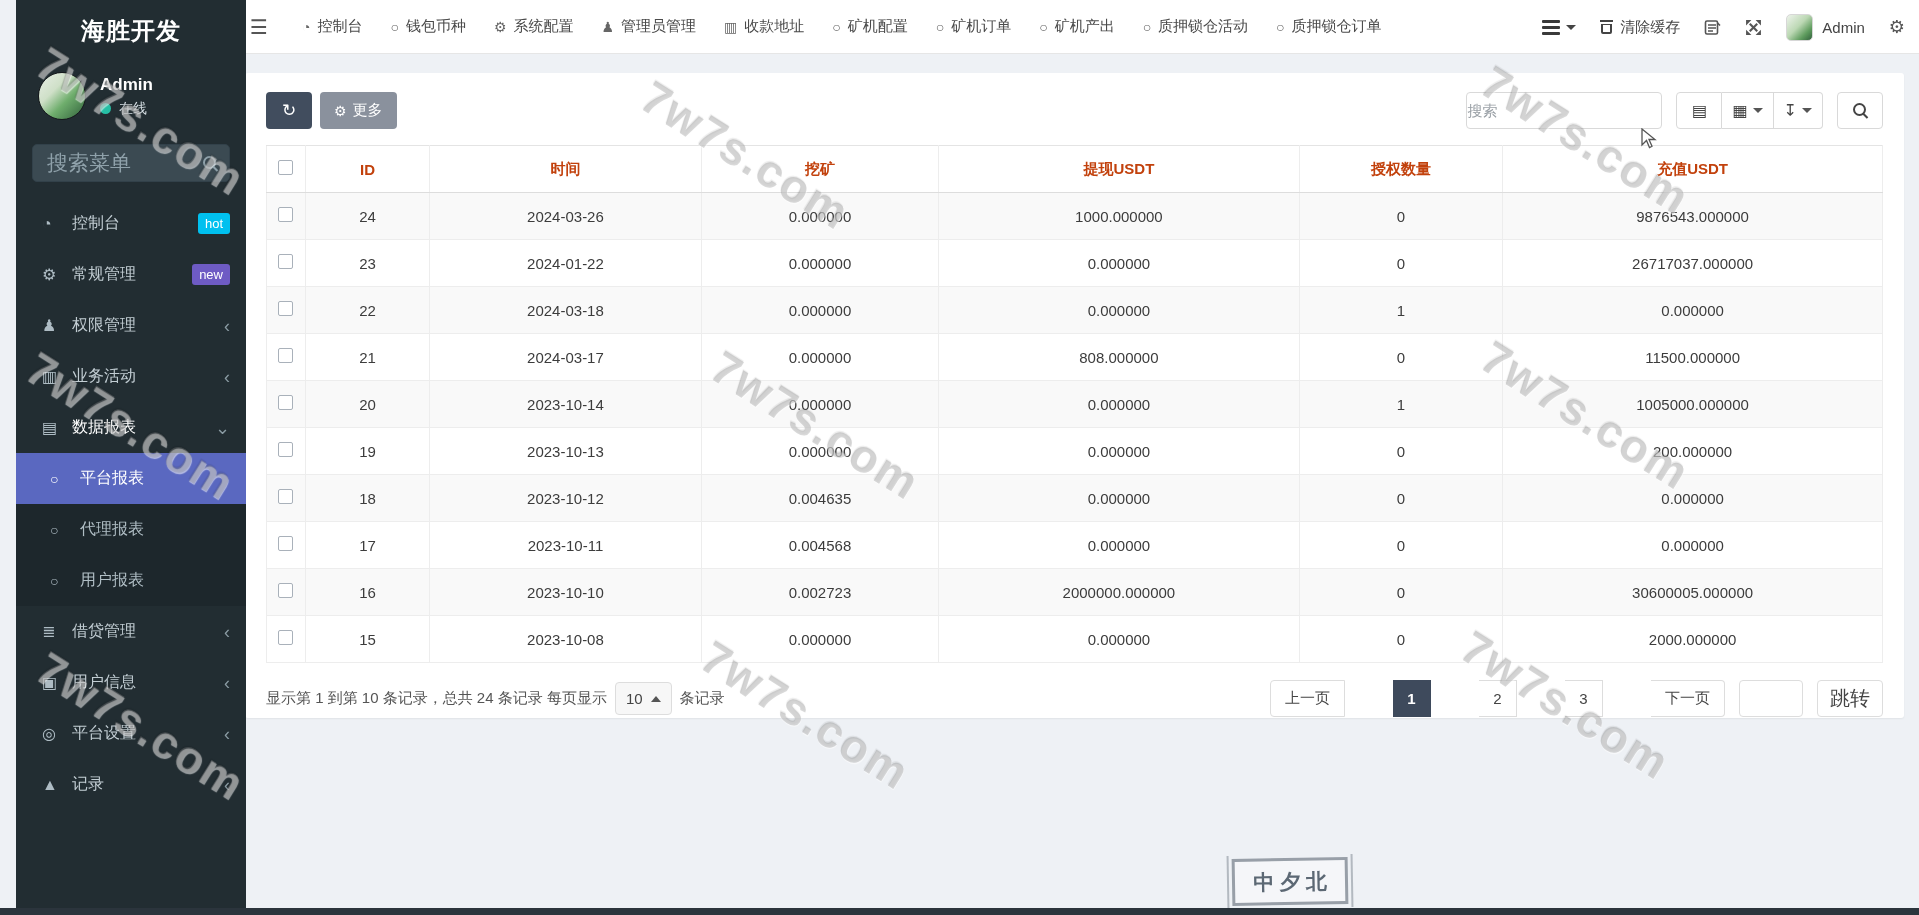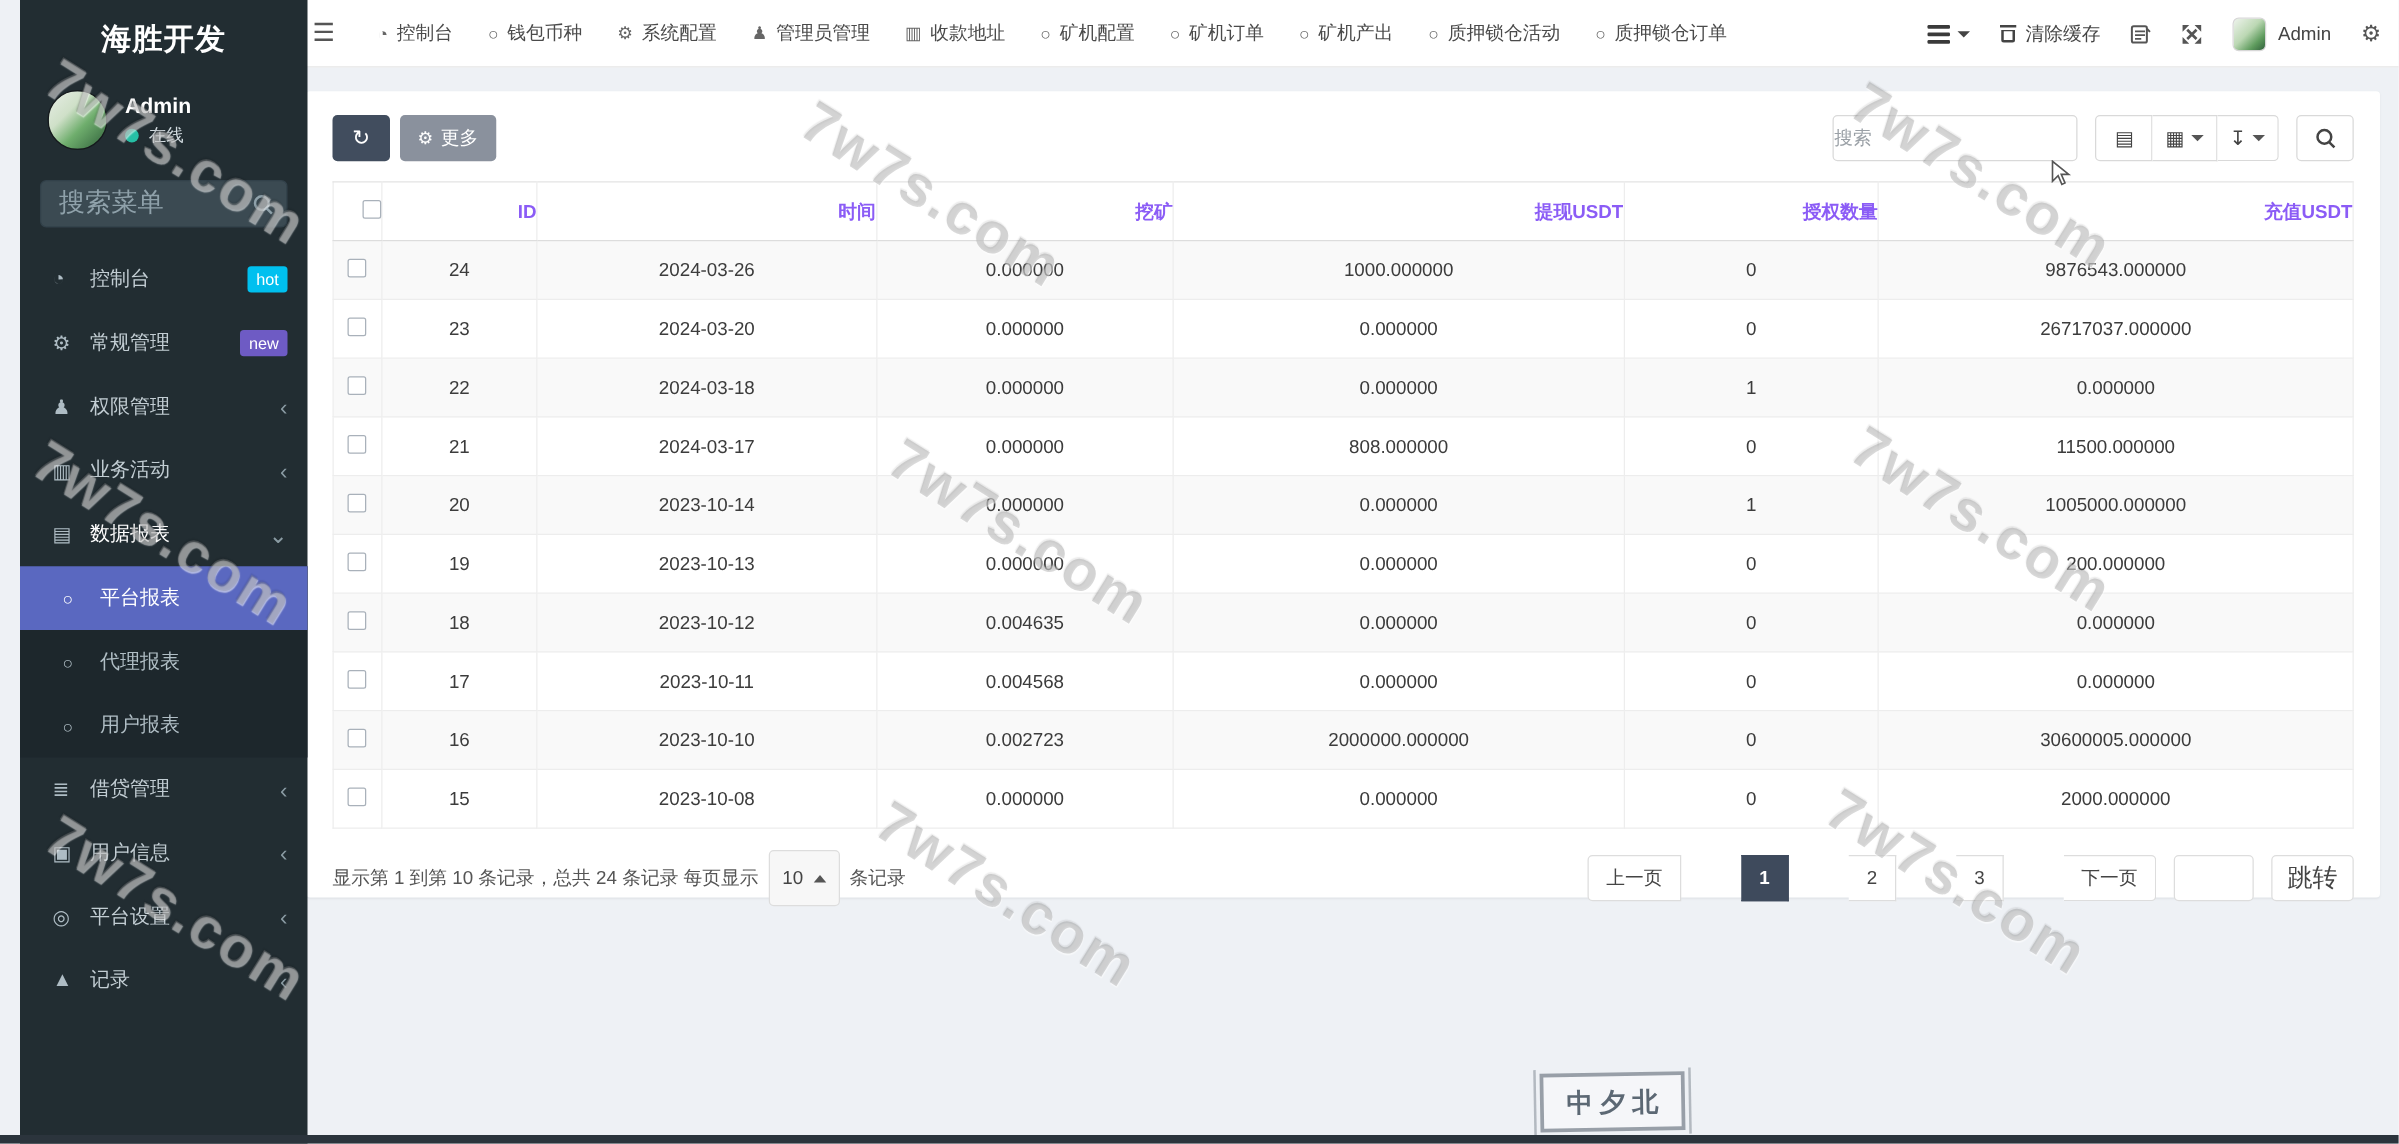--- a/index.html
+++ b/index.html
@@ -59,29 +59,29 @@
   .tool-btn { height:37px; min-width:46px; padding:0 10px; background:#fff; border:1px solid #d9d9d9; display:flex; align-items:center; justify-content:center; color:#444; cursor:pointer; font-size:16px; }
   .btn-group .tool-btn + .tool-btn { border-left:none; }
   .btn-group .tool-btn:first-child { border-radius:4px 0 0 4px; }
   .btn-group .tool-btn:last-child { border-radius:0 4px 4px 0; }
   .tool-btn .caret { border-top-color:#555; margin-left:5px; }
   .single-btn { margin-left:14px; border-radius:4px !important; border:1px solid #d9d9d9; }
 
   
   table { width:100%; border-collapse:collapse; margin-top:16px; table-layout:fixed; }
   th, td { border:1px solid #ededed; text-align:center; font-size:15px; color:#3c3c3c; }
-  thead th { height:47px; font-weight:bold; color:#8b5cf6; background:#fff; border-bottom:1px solid #ddd; border-top:1px solid #e4e4e4;text-align:right; }
+  thead th { height:47px; font-weight:bold; color:#c2410c; background:#fff; border-bottom:1px solid #ddd; border-top:1px solid #e4e4e4; }
   tbody td { height:47px; }
   tbody tr:nth-child(odd) { background:#f9f9f9; }
   .cb { width:15px; height:15px; border:1px solid #a9b1ba; border-radius:2px; background:#fff; display:inline-block; cursor:pointer; }
   col.c-check{width:2.4%} col.c-id{width:7.7%} col.c-time{width:16.8%} col.c-mine{width:14.7%} col.c-withdraw{width:22.3%} col.c-auth{width:12.6%} col.c-recharge{width:23.5%}
 
   
   .table-footer { display:flex; align-items:center; margin-top:17px; font-size:15px; color:#555; }
-  .psize { display:inline-flex; align-items:center; height:45px; background:#f7f7f7; border:1px solid #ddd; border-radius:4px; padding:0 10px; margin:0 8px; color:#444; cursor:pointer; }
+  .psize { display:inline-flex; align-items:center; height:33px; background:#f7f7f7; border:1px solid #ddd; border-radius:4px; padding:0 10px; margin:0 8px; color:#444; cursor:pointer; }
   .psize .up { width:0;height:0;border-left:5px solid transparent;border-right:5px solid transparent;border-bottom:6px solid #555; margin-left:8px; }
   .pag { margin-left:auto; display:flex; align-items:center; }
   .pg-group { display:flex;gap:48px; }
   .pg { min-width:38px; height:37px; padding:0 14px; background:#fff; border:1px solid #ddd; display:flex; align-items:center; justify-content:center; color:#444; font-size:15px; cursor:pointer; }
   .pg + .pg { border-left:none; }
   .pg:first-child { border-radius:4px 0 0 4px; }
   .pg:last-child { border-radius:0 4px 4px 0; }
   .pg.active { background:#3e4a5c; border-color:#3e4a5c; color:#fff; font-weight:bold; }
   .jump-input { width:64px; height:37px; border:1px solid #ddd; border-radius:4px; margin-left:14px; outline:none; padding:0 8px; font-size:15px; font-family:inherit; }
   .jump-btn { height:37px; padding:0 12px; background:#fff; border:1px solid #ddd; border-radius:4px; margin-left:14px; color:#444; font-size:20px; cursor:pointer; font-family:inherit; }
@@ -329,21 +329,21 @@
           <td>24</td>
           <td>2024-03-26</td>
           <td>0.000000</td>
           <td>1000.000000</td>
           <td>0</td>
           <td>9876543.000000</td>
         </tr>
         <tr>
           <td><span class="cb"></span></td>
           <td>23</td>
-          <td>2024-03-20</td>
+          <td>2024-01-22</td>
           <td>0.000000</td>
           <td>0.000000</td>
           <td>0</td>
           <td>26717037.000000</td>
         </tr>
         <tr>
           <td><span class="cb"></span></td>
           <td>22</td>
           <td>2024-03-18</td>
           <td>0.000000</td>

